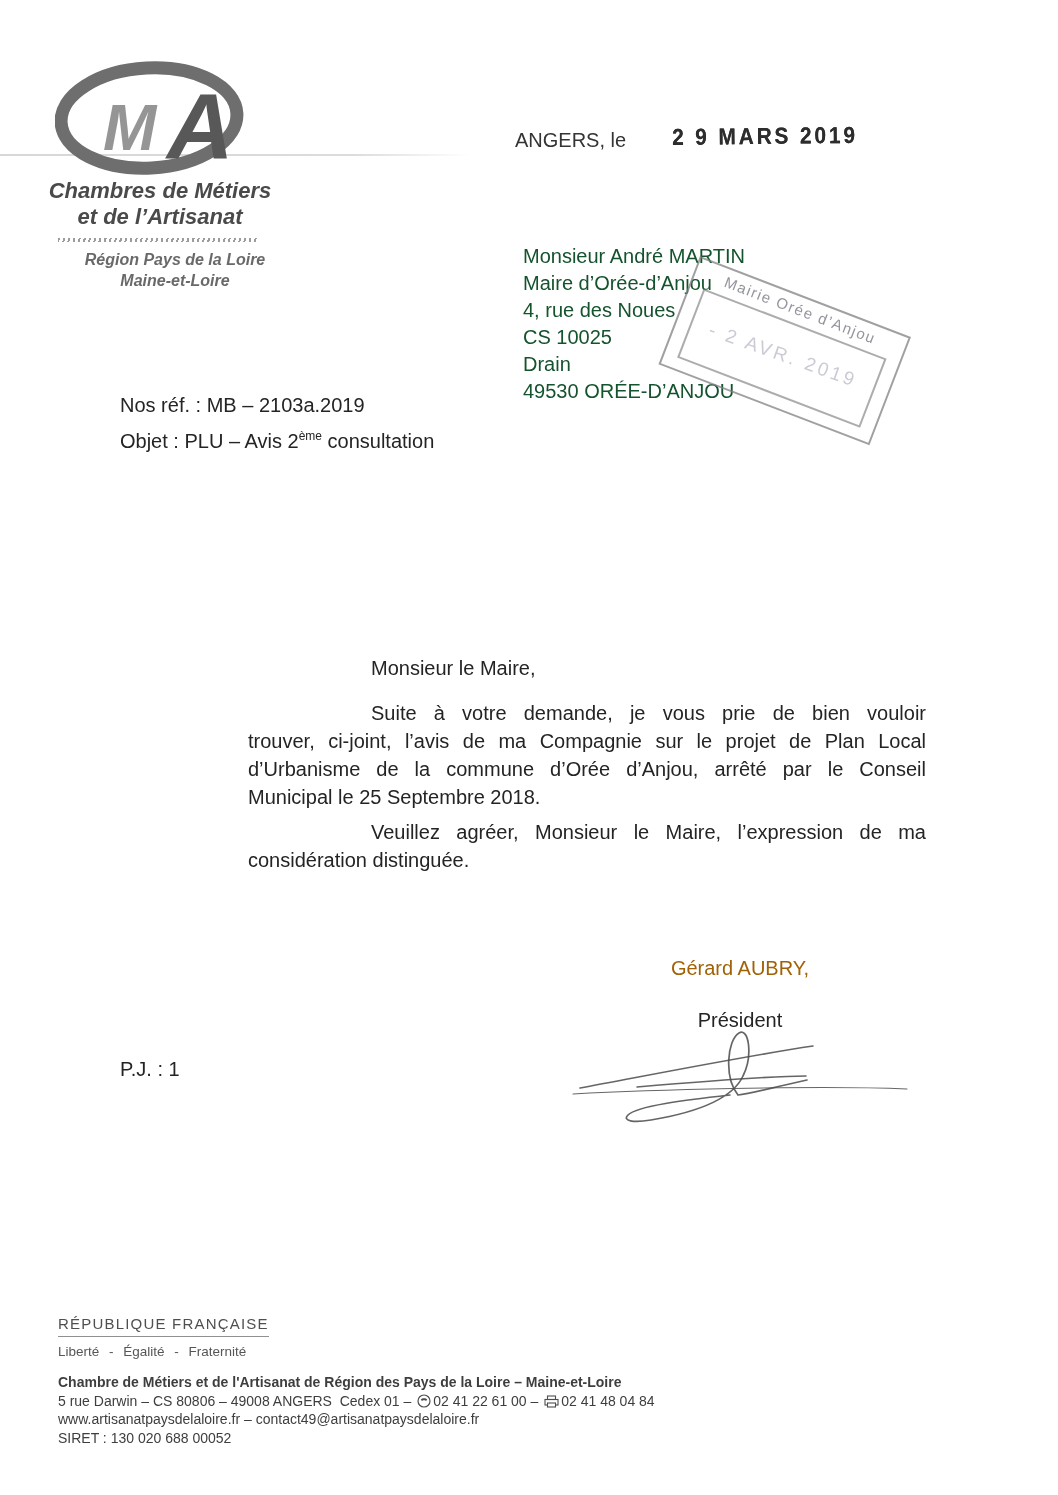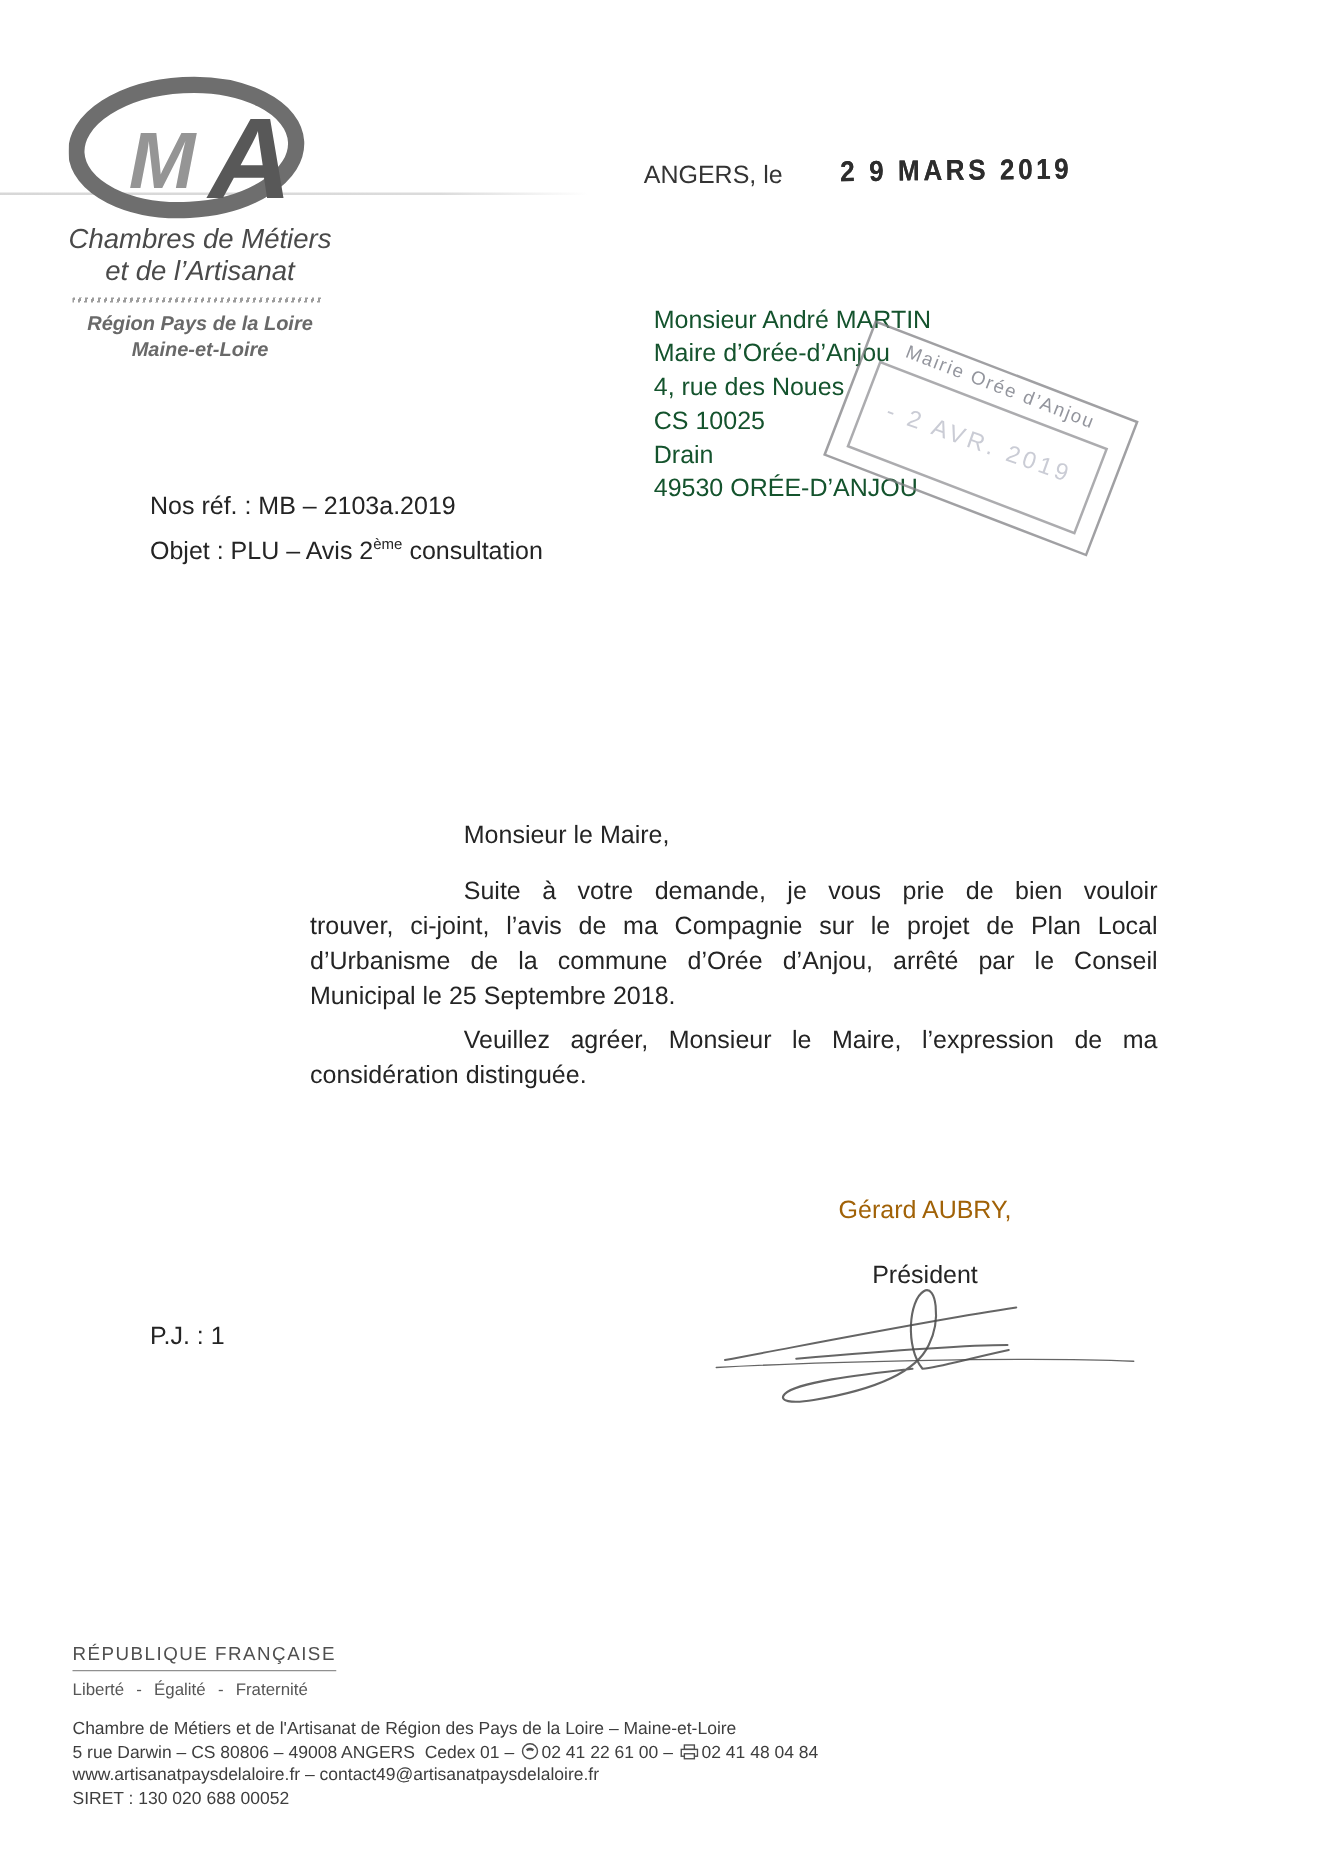--- a/index.html
+++ b/index.html
@@ -9,24 +9,24 @@
   }
   .abs{position:absolute;}
 
   
   .scan-line{left:0;top:154px;width:470px;height:2px;
     background:linear-gradient(to right,#c2c2c2 0%,#c8c8c8 75%,rgba(200,200,200,0) 100%);
     opacity:.65;}
 
   
   .org-name{left:36px;top:178px;width:248px;text-align:center;
-    font-weight:normal;font-style:italic;font-size:22px;line-height:26px;color:#4a4a4a;}
+    font-weight:bold;font-style:italic;font-size:22px;line-height:26px;color:#4a4a4a;}
   .org-divider{left:58px;top:238px;width:200px;height:4px;
     background:repeating-linear-gradient(105deg,#9c9c9c 0 2px,rgba(0,0,0,0) 2px 5px);}
-  .region{left:36px;top:249px;width:248px;text-align:center;
+  .region{left:51px;top:249px;width:248px;text-align:center;
     font-weight:bold;font-style:italic;font-size:16px;line-height:21px;color:#696969;}
 
   
   .place{left:515px;top:129px;font-size:20px;color:#343434;}
   .date-stamp{left:672px;top:124px;font-size:22px;font-weight:bold;color:#2d2d2d;
     letter-spacing:3px;transform:scale(.95,1.05) rotate(-.6deg);transform-origin:left top;
     text-shadow:0 0 .5px #444;}
 
   
   .recipient{left:523px;top:243px;font-size:20px;line-height:27px;color:#14532d;}
@@ -59,21 +59,21 @@
   .signature-svg{left:555px;top:1018px;}
 
   .pj{left:120px;top:1058px;font-size:20px;color:#242424;}
 
   
   .republic{left:58px;top:1315px;font-size:15px;letter-spacing:1.2px;color:#4f4f4f;
     border-bottom:1px solid #909090;padding-bottom:4px;}
   .motto{left:58px;top:1344px;font-size:13.5px;word-spacing:6px;color:#565656;}
   .f-row{left:58px;font-size:14px;color:#3e3e3e;}
   .f-row span{white-space:pre;}
-  .f-org{top:1374px;font-weight:normal;}
+  .f-org{top:1374px;font-weight:bold;}
   .f-contact{top:1393px;}
   .f-web{top:1411px;}
   .f-siret{top:1430px;}
   .ulink{}
   .icon{display:inline-block;vertical-align:-2px;margin:0 2px;}
 </style>
 </head>
 <body>
 
 <div id="page">

